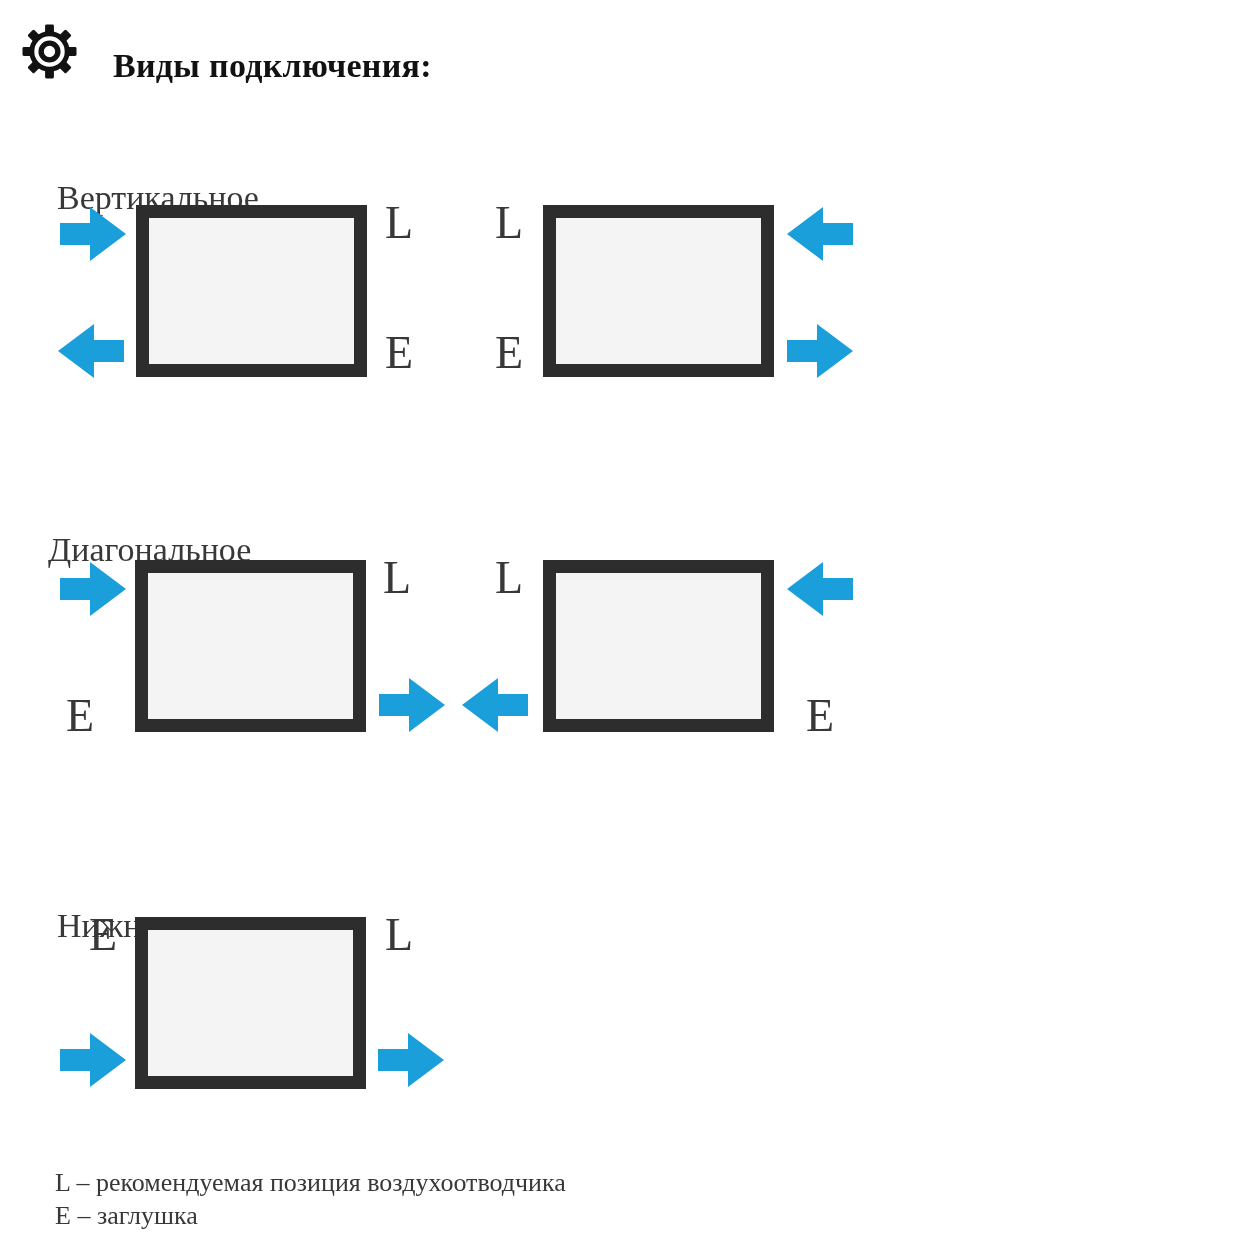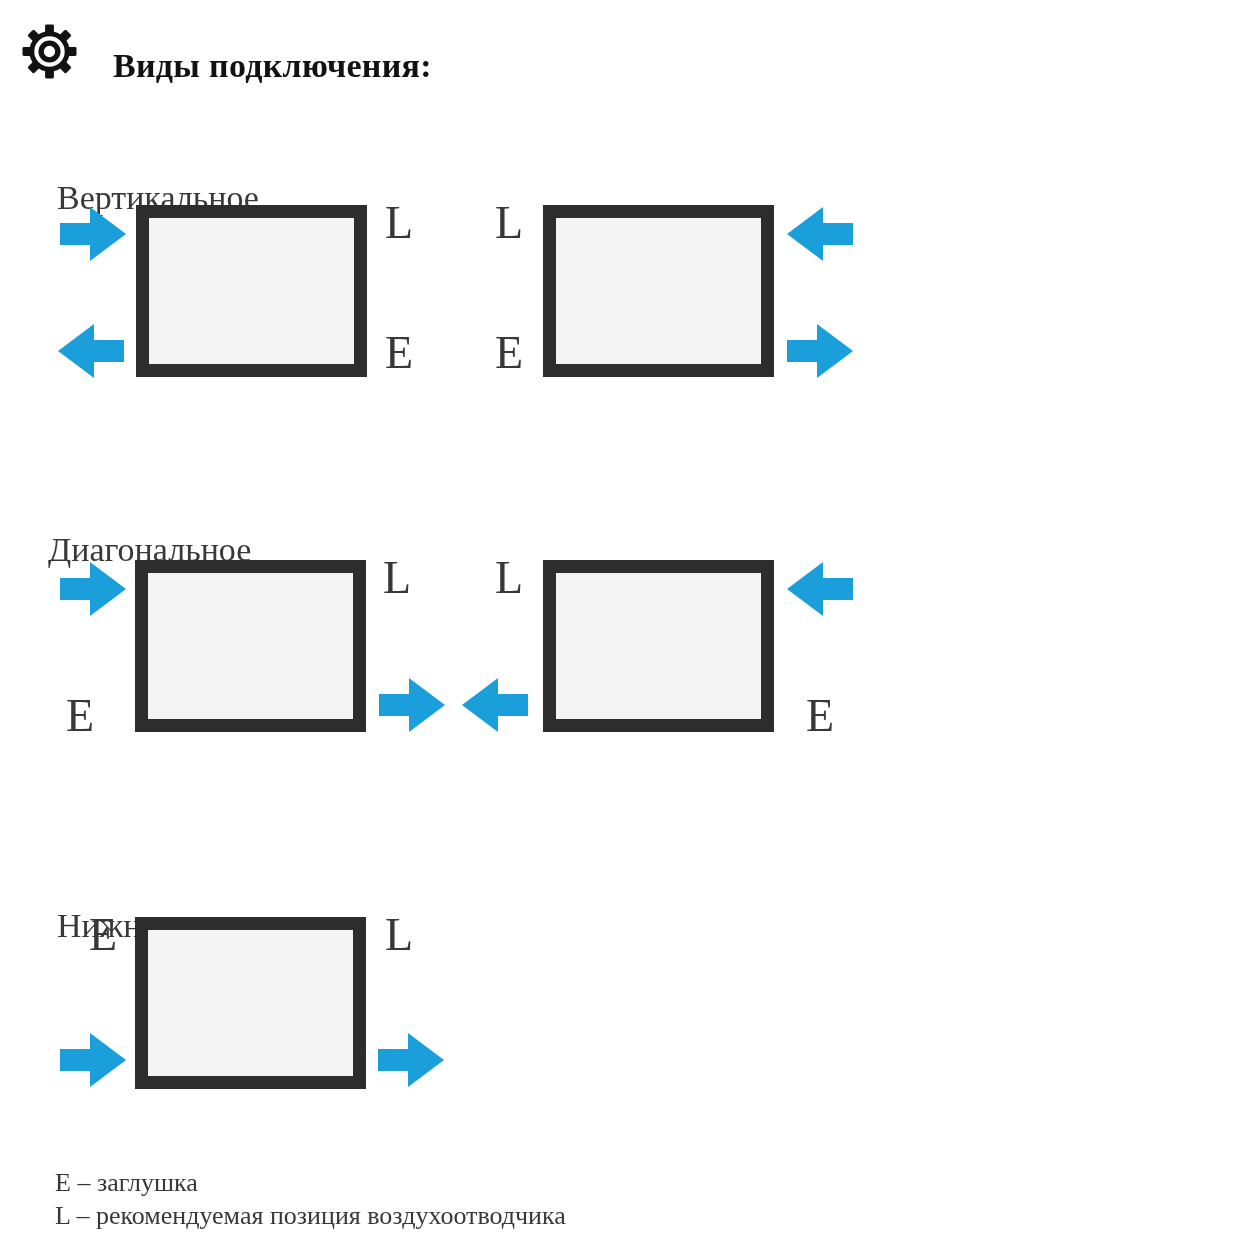--- a/index.html
+++ b/index.html
@@ -123,17 +123,17 @@
     <svg class="arrow" style="left:60px;top:1033px" viewBox="0 0 66 54">
         <polygon points="0,16 30,16 30,0 66,27 30,54 30,38 0,38"></polygon>
       </svg>
     <svg class="arrow" style="left:378px;top:1033px" viewBox="0 0 66 54">
         <polygon points="0,16 30,16 30,0 66,27 30,54 30,38 0,38"></polygon>
       </svg>
   </div>
 
   
   <div class="legend">
+    <div>L – рекомендуемая позиция воздухоотводчика</div>
     <div>E – заглушка</div>
-    <div>L – рекомендуемая позиция воздухоотводчика</div>
   </div>
 
 </div>
 
 </body></html>

